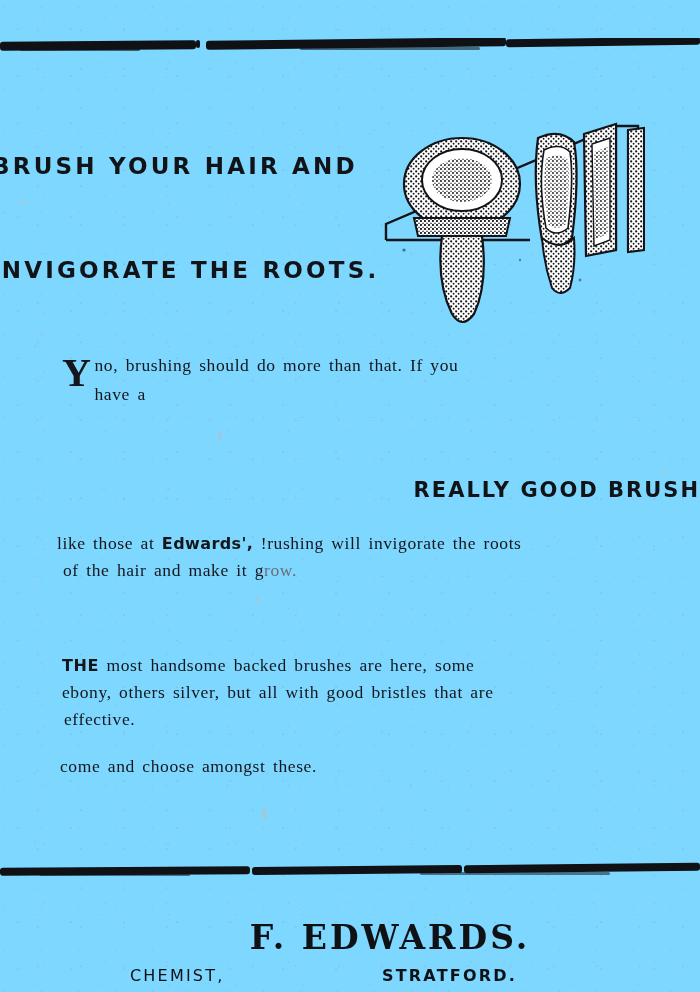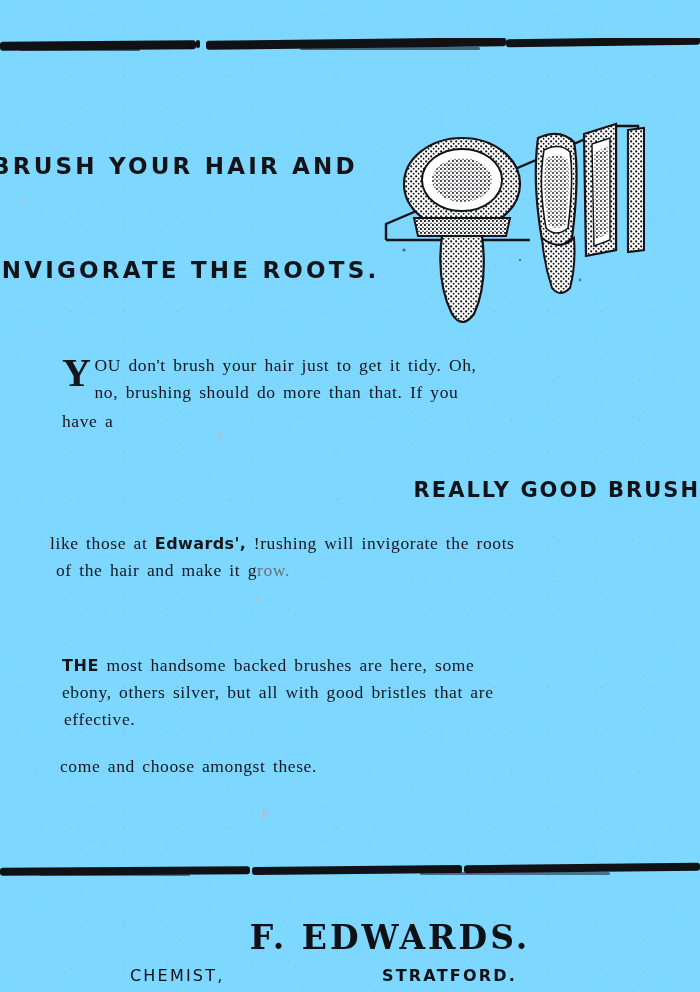--- a/index.html
+++ b/index.html
@@ -106,21 +106,21 @@
     left: 0; top: 478px;
     width: 700px;
     text-align: right;
     font-family: "DejaVu Sans", sans-serif;
     font-weight: 700;
     font-size: 21px;
     letter-spacing: 2.0px;
     color: #17181c;
   }
 
-  .p2 { left: 50px; top: 530px; width: 620px; }
+  .p2 { left: 57px; top: 530px; width: 620px; }
   .p2 .l2 { display: block; padding-left: 6px; }
   .p2 b { font-family: "DejaVu Sans", sans-serif; font-size: 16px; letter-spacing: .4px; }
   .faded { color: #6e6f73; }
 
   .p3 { left: 62px; top: 652px; width: 616px; }
   .p3 .lead { font-family: "DejaVu Sans", sans-serif; font-weight:700; font-size: 16px; }
   .p3 span.l { display: block; }
   .p3 .l2 { padding-left: 0px; }
   .p3 .l3 { padding-left: 2px; }
 
@@ -225,21 +225,20 @@
       <path d="M248,30 L264,28 L264,150 L248,152 Z" fill="url(#stipple)" stroke="#17181c" stroke-width="2"></path>
 
       <circle cx="24" cy="150" r="1.6" fill="#2a2b2f" opacity=".6"></circle>
       <circle cx="140" cy="160" r="1.2" fill="#2a2b2f" opacity=".5"></circle>
       <circle cx="200" cy="180" r="1.4" fill="#2a2b2f" opacity=".5"></circle>
     </svg>
   </div>
 
   <div class="para p1">
     <span class="dropcap">Y</span>
-    <span class="l1">OU don't brush your hair just to get it tidy.   Oh,</span>
     <span class="l2">no, brushing should do more than that.   If   you</span>
     <span class="l3">have a</span>
   </div>
 
   <div class="subhead">REALLY GOOD BRUSH</div>
 
   <div class="para p2">
     <span class="l1"><span>like those at </span><b>Edwards',</b><span> !rushing will invigorate the roots</span></span>
     <span class="l2"><span>of the hair and make it g</span><span class="faded">row.</span></span>
   </div>

